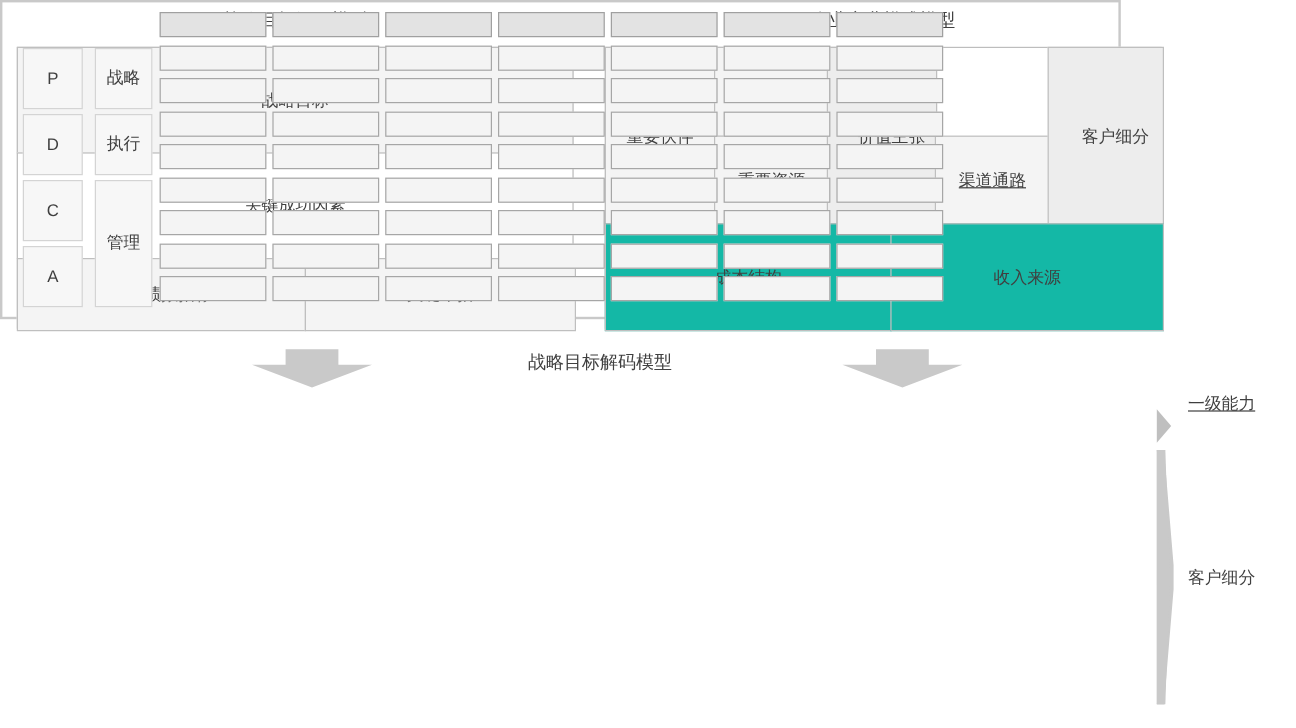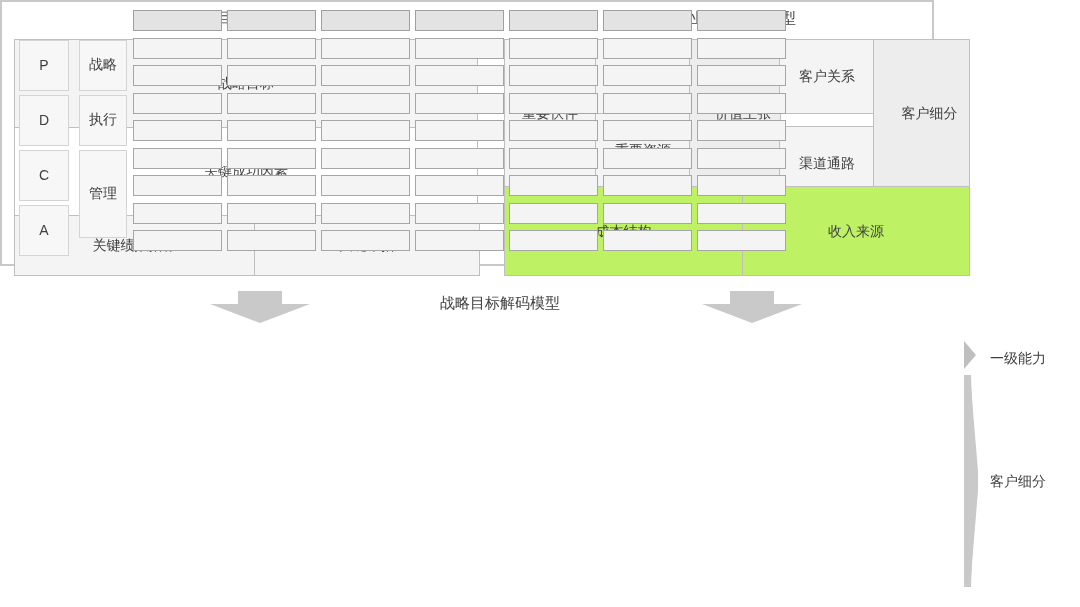--- a/index.html
+++ b/index.html
@@ -40,21 +40,21 @@
     display: flex;
     align-items: center;
     justify-content: center;
     font-size: 14px;
     color: #404040;
     background: #f4f4f4;
     line-height: 1.2;
   }
   .cell.white   { background: #ffffff; }
   .cell.tint    { background: #ededed; padding-left: 16px; }
-  .cell.faint   { background: #bef264; }
+  .cell.faint   { background: #14b8a6; }
 
   
   #strategy-panel { left: 14px; top: 39px; width: 464px; height: 235px; border-color: #bdbdbd; }
 
   
   #bmc-panel { left: 504px; top: 39px; width: 464px; height: 235px; border-color: #bdbdbd; }
 
   
   #capability-panel {
     left: 14px; top: 330px; width: 930px; height: 262px;
@@ -112,23 +112,22 @@
 <div class="frame" id="bmc-panel">
 
   <div class="cell" style="left:-1px; top:-1px; width:92px; height:148px;">重要伙伴</div>
 
   <div class="cell" style="left:90px; top:-1px; width:96px; height:75px;">重要活动</div>
 
   <div class="cell" style="left:90px; top:73px; width:96px; height:74px;">重要资源</div>
 
   <div class="cell tint" style="left:184px; top:-1px; width:92px; height:148px;">价值主张</div>
 
-  <div class="cell" style="left:274px; top:-1px; width:96px; height:75px;">客户关系</div>
-
-  <div class="cell" style="left:274px; top:86px; width:96px; height:74px;">渠道通路</div>
+
+  <div class="cell" style="left:274px; top:73px; width:96px; height:74px;text-decoration:underline;">渠道通路</div>
 
   <div class="cell tint" style="left:368px; top:-1px; width:97px; height:148px;">客户细分</div>
 
   <div class="cell faint" style="left:-1px; top:146px; width:239px; height:90px;">成本结构</div>
 
   <div class="cell faint" style="left:237px; top:146px; width:228px; height:90px;">收入来源</div>
 </div>
 
 <svg class="down-arrow" style="left:208px; top:289px;" width="104" height="36" viewBox="0 0 104 36">
   <polygon points="30,2 74,2 74,15 102,15 52,34 2,15 30,15" fill="#c9c9c9"></polygon>
@@ -204,27 +203,27 @@
       <div class="cap-box" style="left: 415px; top: 230px; width: 89px; height: 21px;"></div>
       <div class="cap-box" style="left: 509px; top: 230px; width: 89px; height: 21px;"></div>
       <div class="cap-box" style="left: 603px; top: 230px; width: 89px; height: 21px;"></div>
       <div class="cap-box" style="left: 697px; top: 230px; width: 89px; height: 21px;"></div>
       <div class="side-box" style="left: 19px; top: 39.5px; width: 50px; height: 51px;">P</div>
       <div class="side-box" style="left: 19px; top: 94.5px; width: 50px; height: 51px;">D</div>
       <div class="side-box" style="left: 19px; top: 149.5px; width: 50px; height: 51px;">C</div>
       <div class="side-box" style="left: 19px; top: 204.5px; width: 50px; height: 51px;">A</div>
       <div class="side-box" style="left: 79px; top: 39.5px; width: 48px; height: 51px;">战略</div>
       <div class="side-box" style="left: 79px; top: 94.5px; width: 48px; height: 51px;">执行</div>
-      <div class="side-box" style="left: 79px; top: 149.5px; width: 48px; height: 88px;">管理</div>
+      <div class="side-box" style="left: 79px; top: 149.5px; width: 48px; height: 106px;">管理</div>
     </div>
 </div>
 
 <svg class="brace" style="left:962px; top:340px;" width="16" height="30" viewBox="0 0 16 30">
   <polygon points="2,1 14,15 2,29" fill="#bfbfbf"></polygon>
 </svg>
-<div class="side-label" style="left:990px; top:350px;">一级能力</div>
+<div class="side-label" style="left:990px; top:328px;text-decoration:underline;">一级能力</div>
 
 <svg class="brace" style="left:960px; top:375px;" width="20" height="212" viewBox="0 0 20 212">
   <polygon points="4,0 13,96 13,116 4,212 10,212 18,116 18,96 10,0" fill="#c9c9c9"></polygon>
   <rect x="4" y="0" width="7" height="212" fill="#c9c9c9"></rect>
   <polygon points="4,0 11,0 15,100 15,112 11,212 4,212" fill="#c9c9c9"></polygon>
 </svg>
 <div class="side-label" style="left:990px; top:473px;">客户细分</div>
 
 </body></html>

